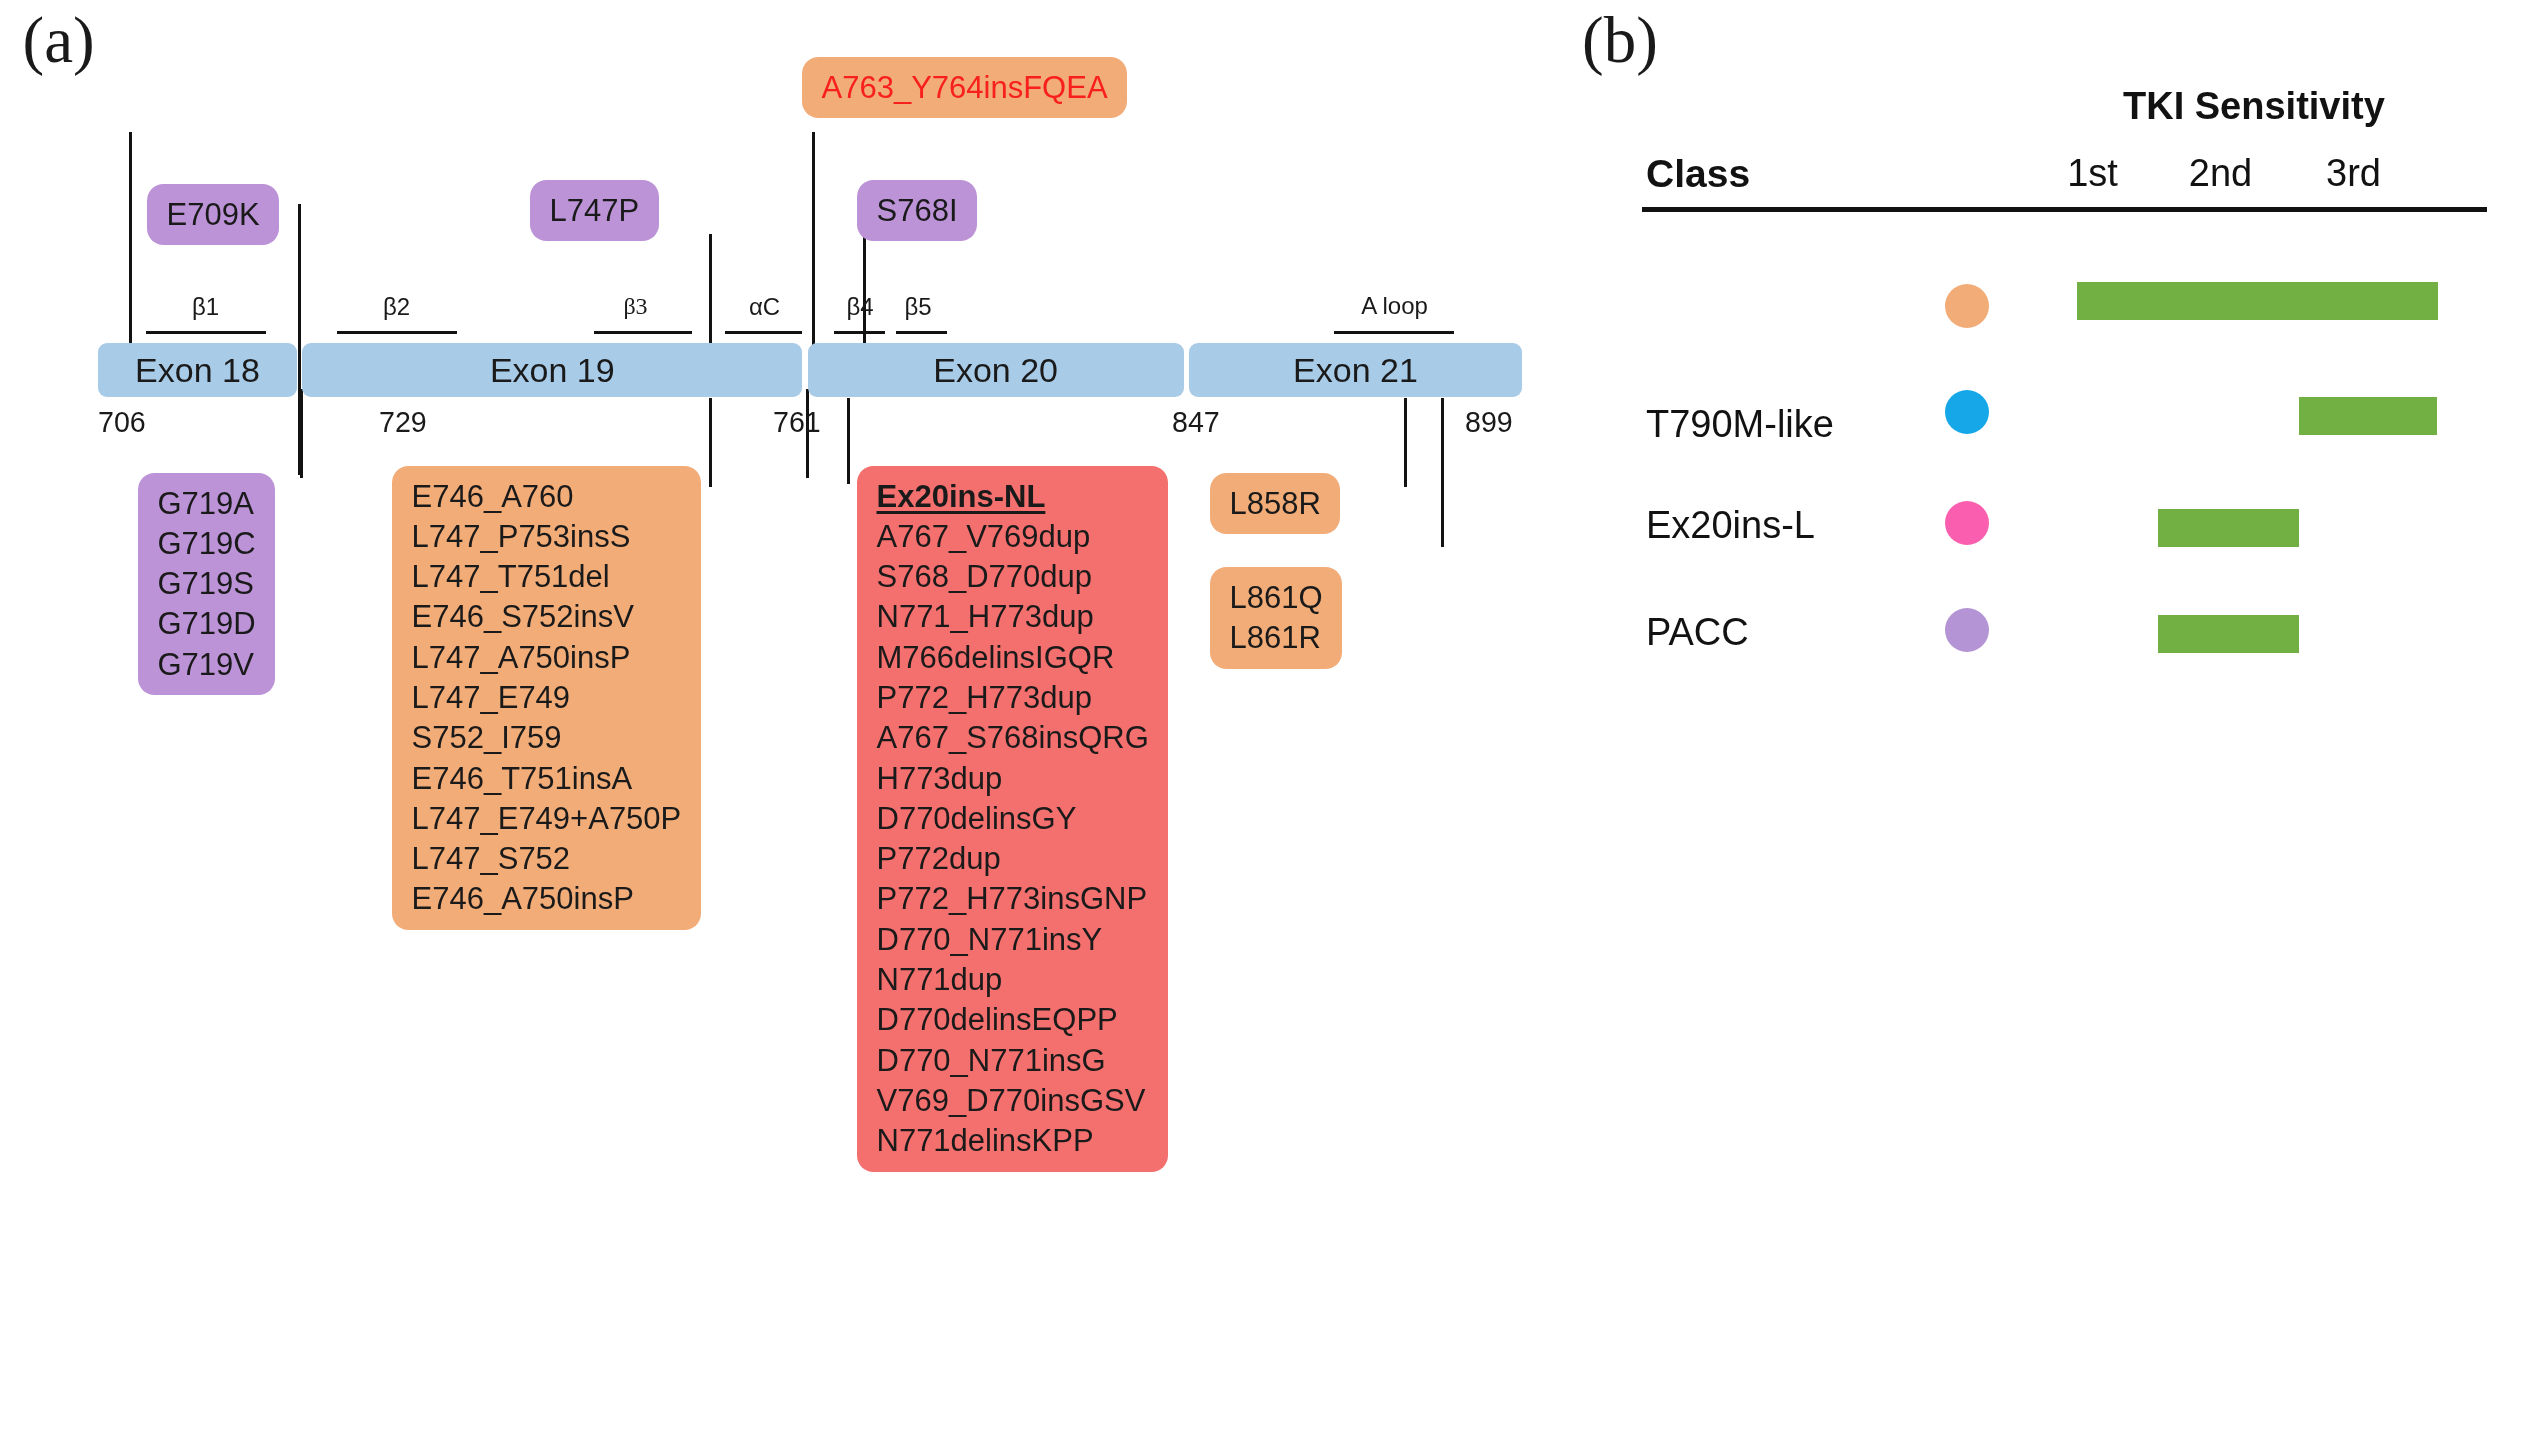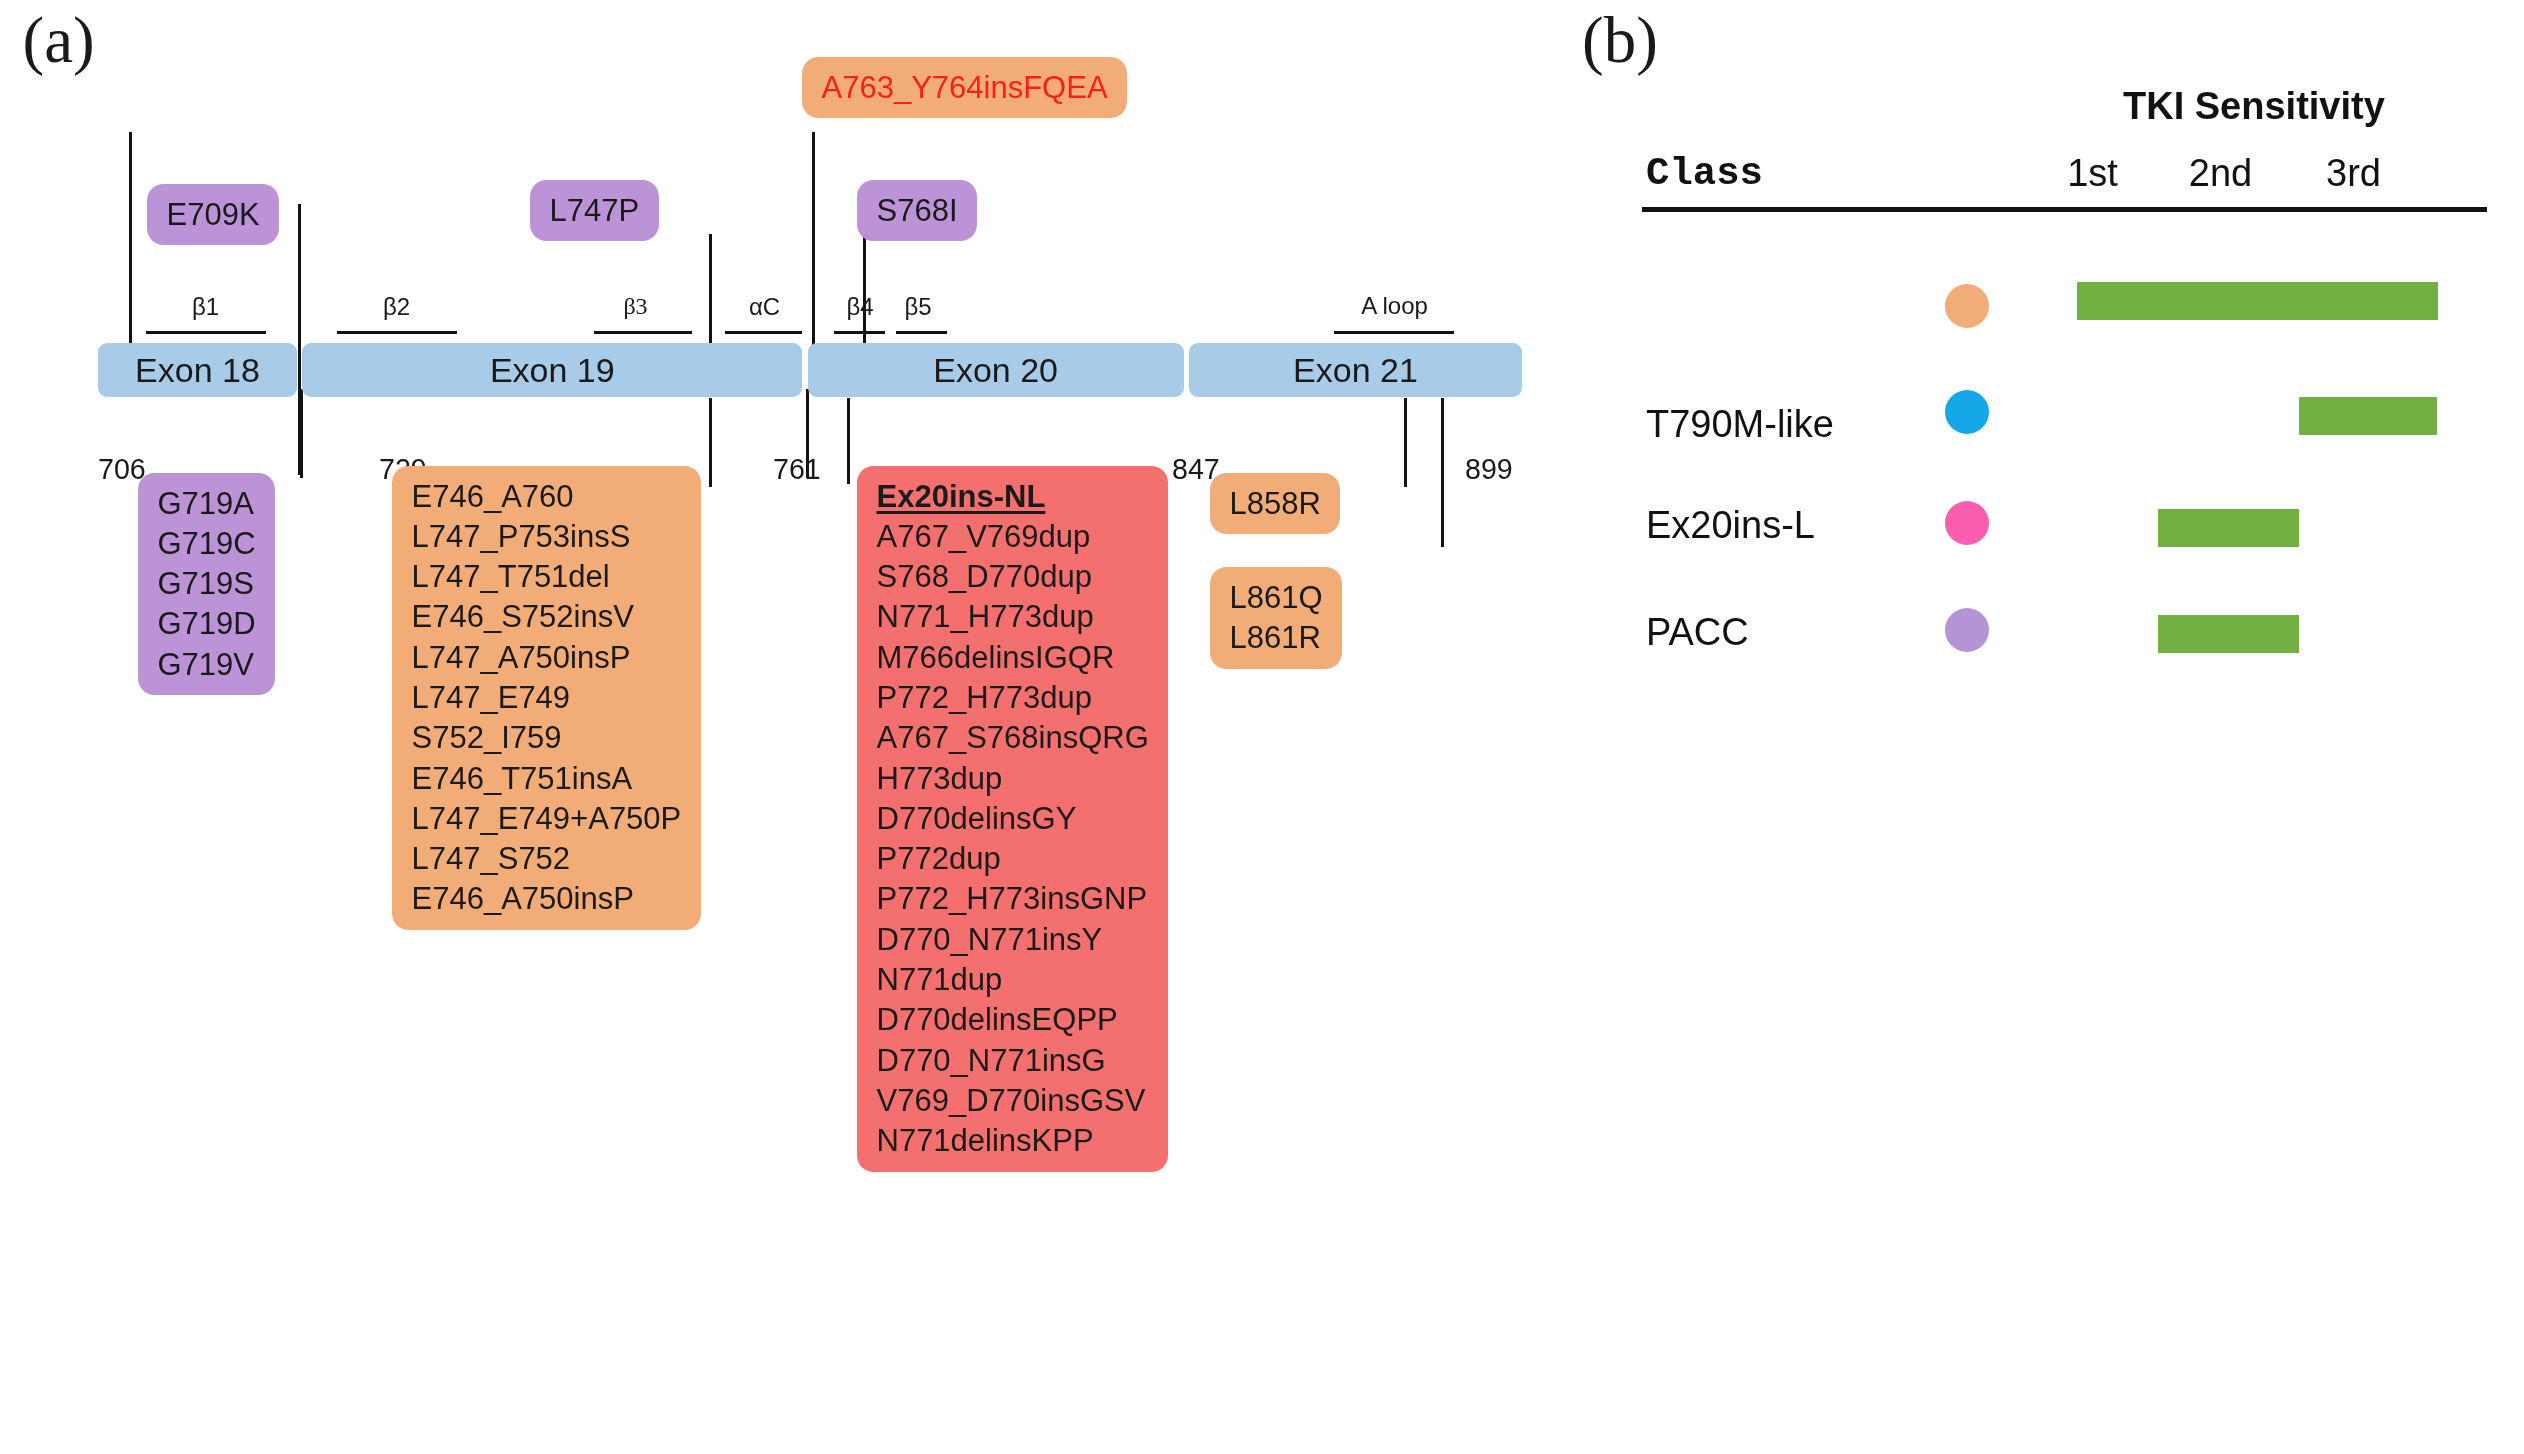--- a/index.html
+++ b/index.html
@@ -81,21 +81,20 @@
     height: 0;
     border-top: 3.8px solid #121212;
   }
 
   
   .resnum {
     position: absolute;
     font-size: 28.6px;
     color: #1a1a1a;
     white-space: nowrap;
-    margin-top: 47px;
   }
 
   
   .vline {
     position: absolute;
     width: 0;
     border-left: 3.8px solid #121212;
   }
 
   
@@ -111,21 +110,20 @@
     font-size: 38px;
     color: #121212;
     text-align: center;
     white-space: nowrap;
   }
   .class-head {
     position: absolute;
     font-size: 39px;
     font-weight: bold;
     color: #121212;
-    font-family: Liberation Mono, monospace;
   }
   .hrule {
     position: absolute;
     height: 0;
     border-top: 5.3px solid #121212;
   }
   .class-label {
     position: absolute;
     font-size: 38px;
     color: #121212;

